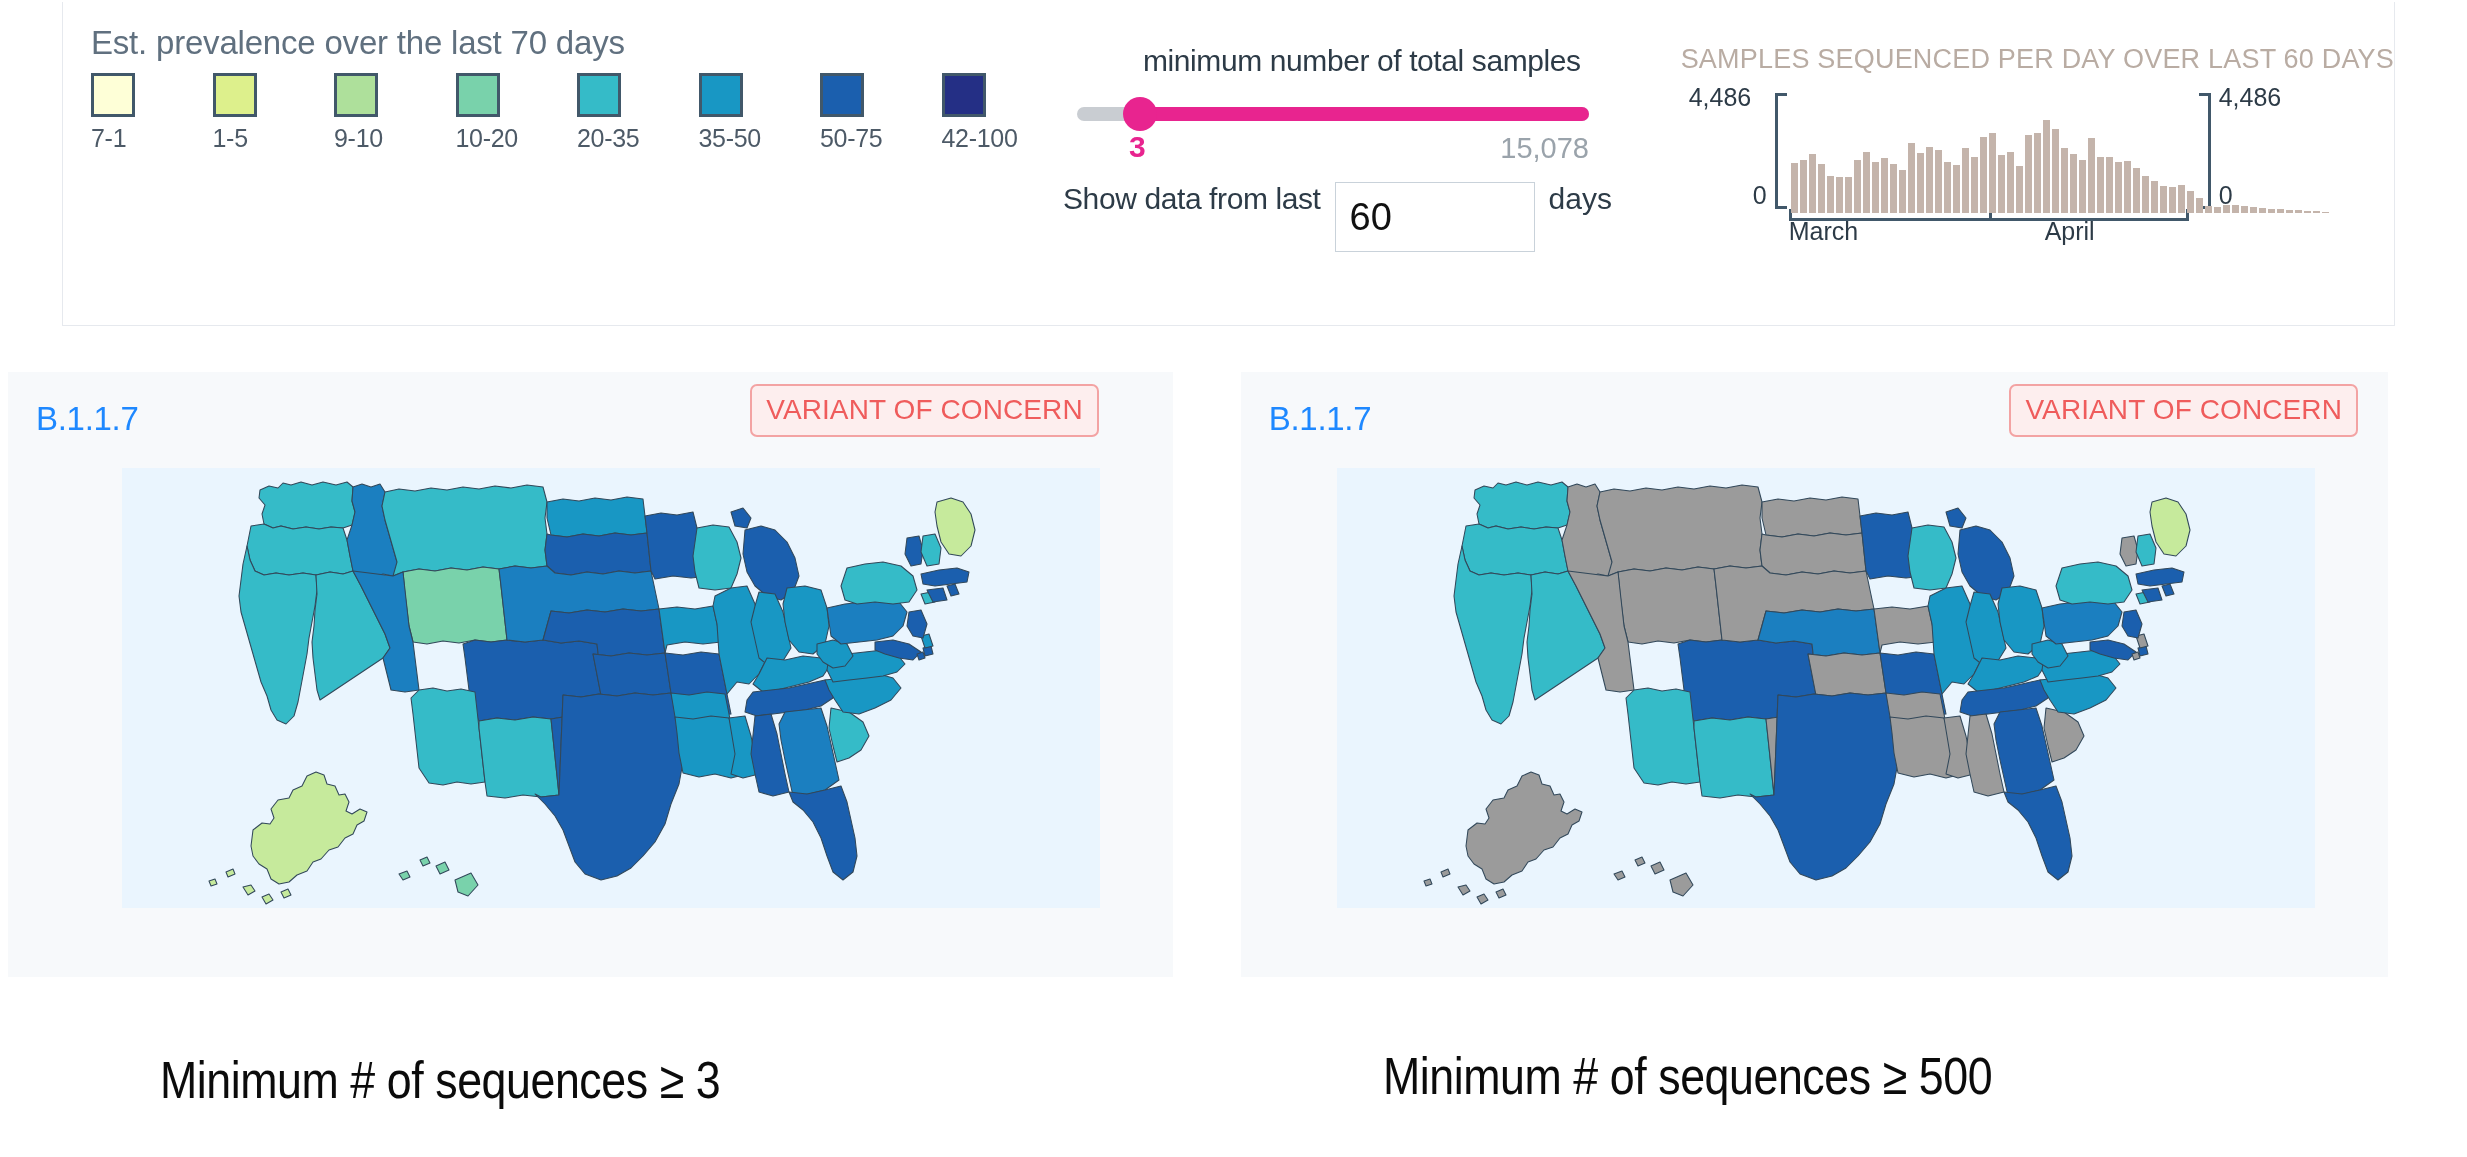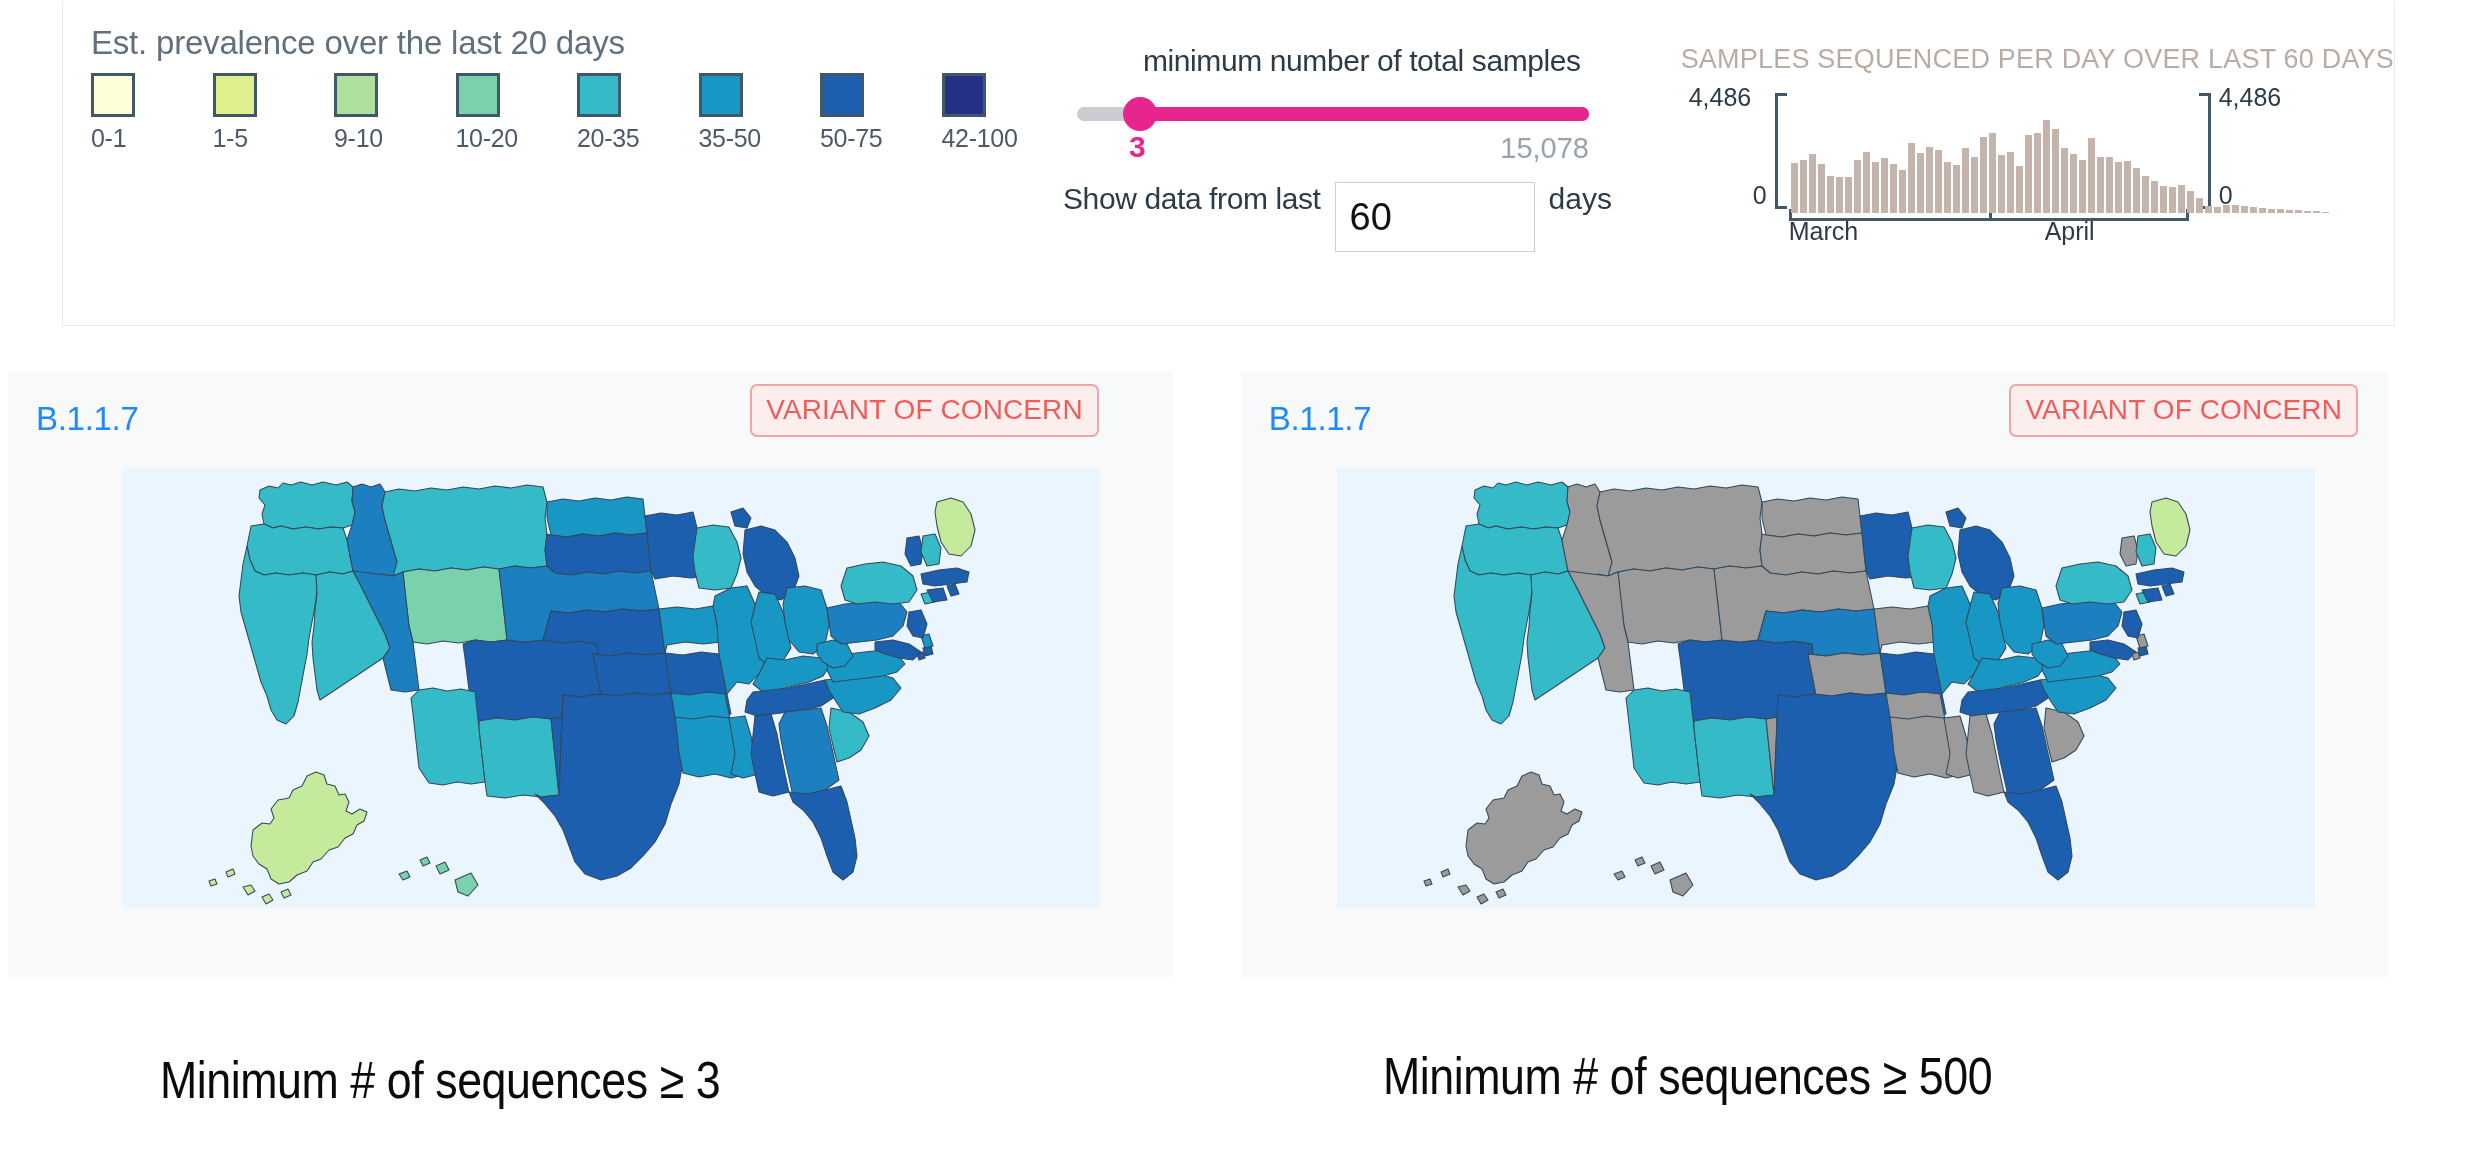--- a/index.html
+++ b/index.html
@@ -127,25 +127,25 @@
   .caption.right { left: 1383px; top: 18px; }
 </style>
 </head>
 <body>
 
 <div class="page">
 
   <div class="controls-panel">
 
     <div class="legend-block">
-      <div class="legend-title">Est. prevalence over the last 20 days</div>
+      <div class="legend-title">Est. prevalence over the last 70 days</div>
       <div class="swatch-row" id="swatch-row">
           <div class="swatch-cell">
             <div class="swatch" style="background: rgb(254, 255, 215); border-color: rgb(65, 88, 106);"></div>
-            <div class="swatch-label">0-1</div>
+            <div class="swatch-label">7-1</div>
           </div>
           <div class="swatch-cell">
             <div class="swatch" style="background: rgb(221, 240, 140); border-color: rgb(65, 88, 106);"></div>
             <div class="swatch-label">1-5</div>
           </div>
           <div class="swatch-cell">
             <div class="swatch" style="background: rgb(174, 224, 155); border-color: rgb(65, 88, 106);"></div>
             <div class="swatch-label">9-10</div>
           </div>
           <div class="swatch-cell">

